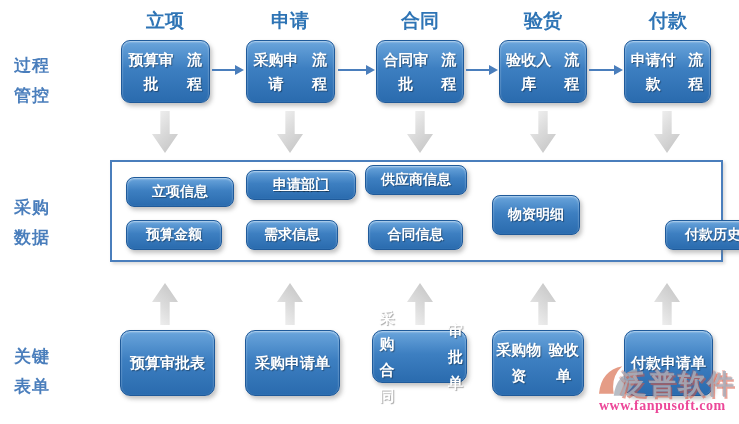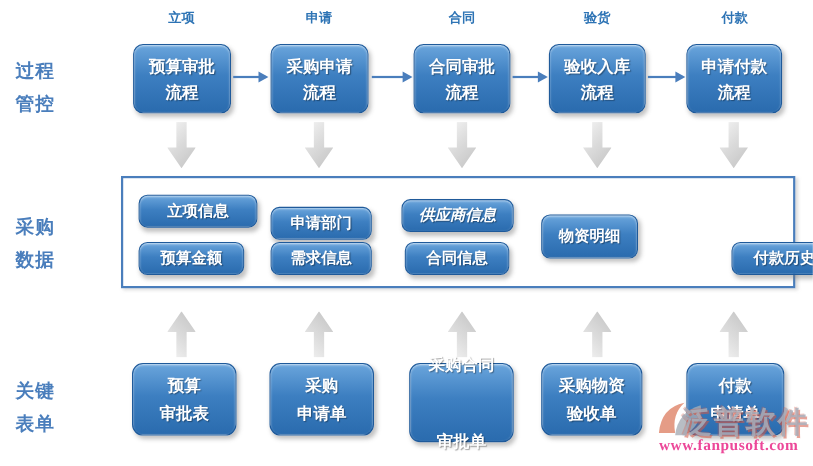--- a/index.html
+++ b/index.html
@@ -26,34 +26,33 @@
   }
   .side-label span { display: block; }
 
   
   .col-header {
     position: absolute;
     width: 80px;
     text-align: center;
     color: #2e74b5;
     font-weight: bold;
-    font-size: 12px;
+    font-size: 19px;
   }
 
   
   .pbox {
     position: absolute;
     box-sizing: border-box;
     background: linear-gradient(180deg, #6aa5dc 0%, #3d7fc1 45%, #2a6bae 100%);
     border: 1px solid #1f5a9a;
     border-radius: 9px;
     color: #ffffff;
     font-weight: bold;
     display: flex;
-    flex-direction: column;
     align-items: center;
     justify-content: center;
     text-align: center;
     box-shadow: 2px 3px 4px rgba(120,120,120,0.45), inset 0 1px 2px rgba(255,255,255,0.55);
     text-shadow: 1px 1px 1px rgba(0,0,0,0.35);
   }
   .pbox.top-box  { font-size: 15px; line-height: 24px; }
   .pbox.mid-box  { font-size: 14px; border-radius: 8px; }
   .pbox.form-box { font-size: 15px; line-height: 26px; border-radius: 10px; }
 
@@ -177,45 +176,45 @@
   <div class="block-arrow down" style="left:277px; top:111px;"></div>
   <div class="block-arrow down" style="left:407px; top:111px;"></div>
   <div class="block-arrow down" style="left:530px; top:111px;"></div>
   <div class="block-arrow down" style="left:654px; top:111px;"></div>
 
   <div class="data-panel"></div>
 
   <div class="pbox mid-box" style="left:126px; top:177px; width:108px; height:30px;">立项信息</div>
   <div class="pbox mid-box" style="left:126px; top:220px; width:96px; height:30px;">预算金额</div>
 
-  <div class="pbox mid-box" style="left:246px; top:188px; width:92px; height:30px;">申请部门</div>
+  <div class="pbox mid-box" style="left:246px; top:170px; width:110px; height:30px;text-decoration:underline;">申请部门</div>
   <div class="pbox mid-box" style="left:246px; top:220px; width:92px; height:30px;">需求信息</div>
 
-  <div class="pbox mid-box" style="left:365px; top:181px; width:102px; height:30px;font-style:italic;">供应商信息</div>
+  <div class="pbox mid-box" style="left:365px; top:165px; width:102px; height:30px;">供应商信息</div>
   <div class="pbox mid-box" style="left:368px; top:220px; width:95px; height:30px;">合同信息</div>
 
   <div class="pbox mid-box" style="left:492px; top:195px; width:88px; height:40px;">物资明细</div>
 
   <div class="pbox mid-box" style="left:617px; top:220px; width:96px; height:30px;margin-left:48px;">付款历史</div>
 
   <div class="block-arrow up" style="left:152px; top:283px;"></div>
   <div class="block-arrow up" style="left:277px; top:283px;"></div>
   <div class="block-arrow up" style="left:407px; top:283px;"></div>
   <div class="block-arrow up" style="left:530px; top:283px;"></div>
   <div class="block-arrow up" style="left:654px; top:283px;"></div>
 
   <div class="pbox form-box" style="left:120px; top:330px; width:95px; height:66px;">
     <span>预算</span>
     <span>审批表</span>
   </div>
   <div class="pbox form-box" style="left:245px; top:330px; width:95px; height:66px;">
     <span>采购</span>
     <span>申请单</span>
   </div>
-  <div class="pbox form-box" style="left:372px; top:330px; width:95px; height:72px;gap:44px;">
+  <div class="pbox form-box" style="left:372px; top:330px; width:95px; height:53px;gap:44px;">
     <span>采购合同</span>
     <span>审批单</span>
   </div>
   <div class="pbox form-box" style="left:492px; top:330px; width:92px; height:66px;">
     <span>采购物资</span>
     <span>验收单</span>
   </div>
   <div class="pbox form-box" style="left:624px; top:330px; width:89px; height:66px;">
     <span>付款</span>
     <span>申请单</span>

